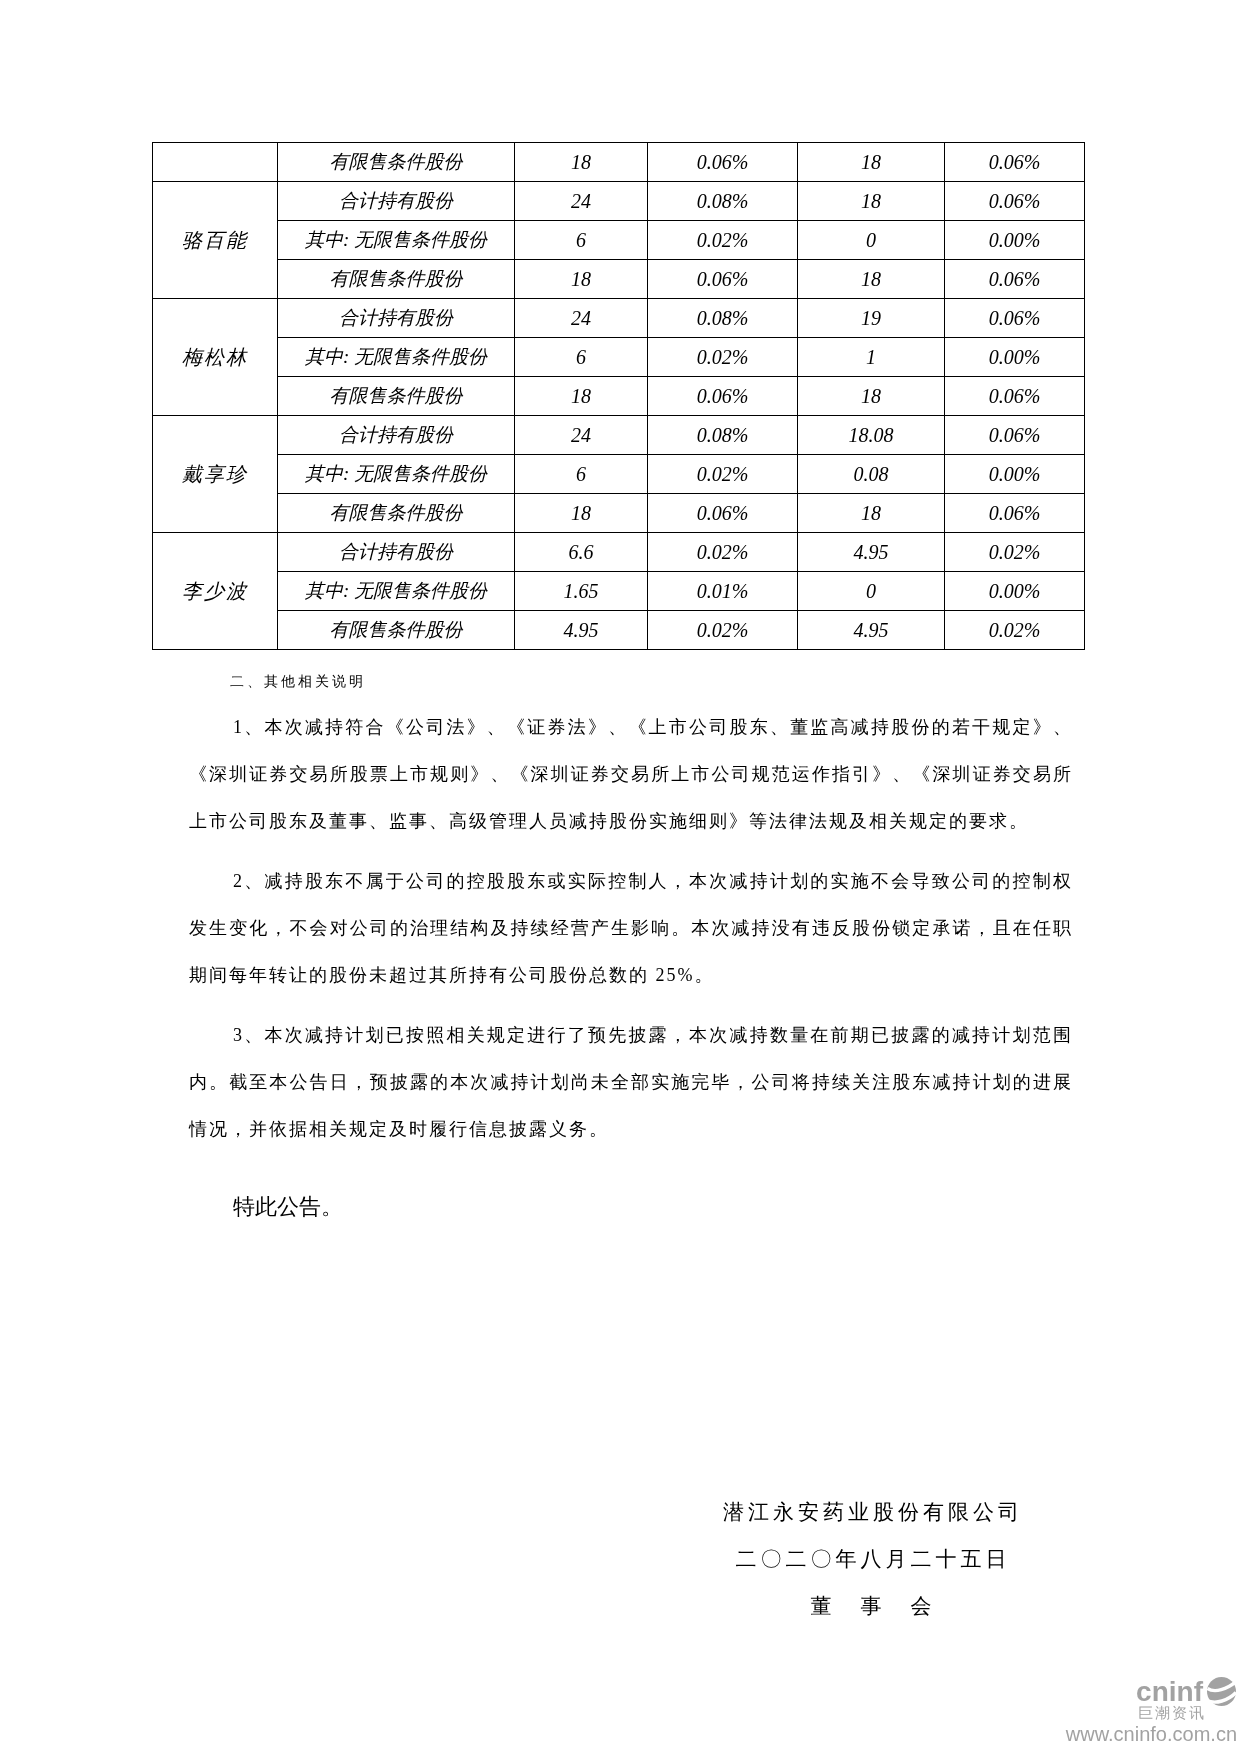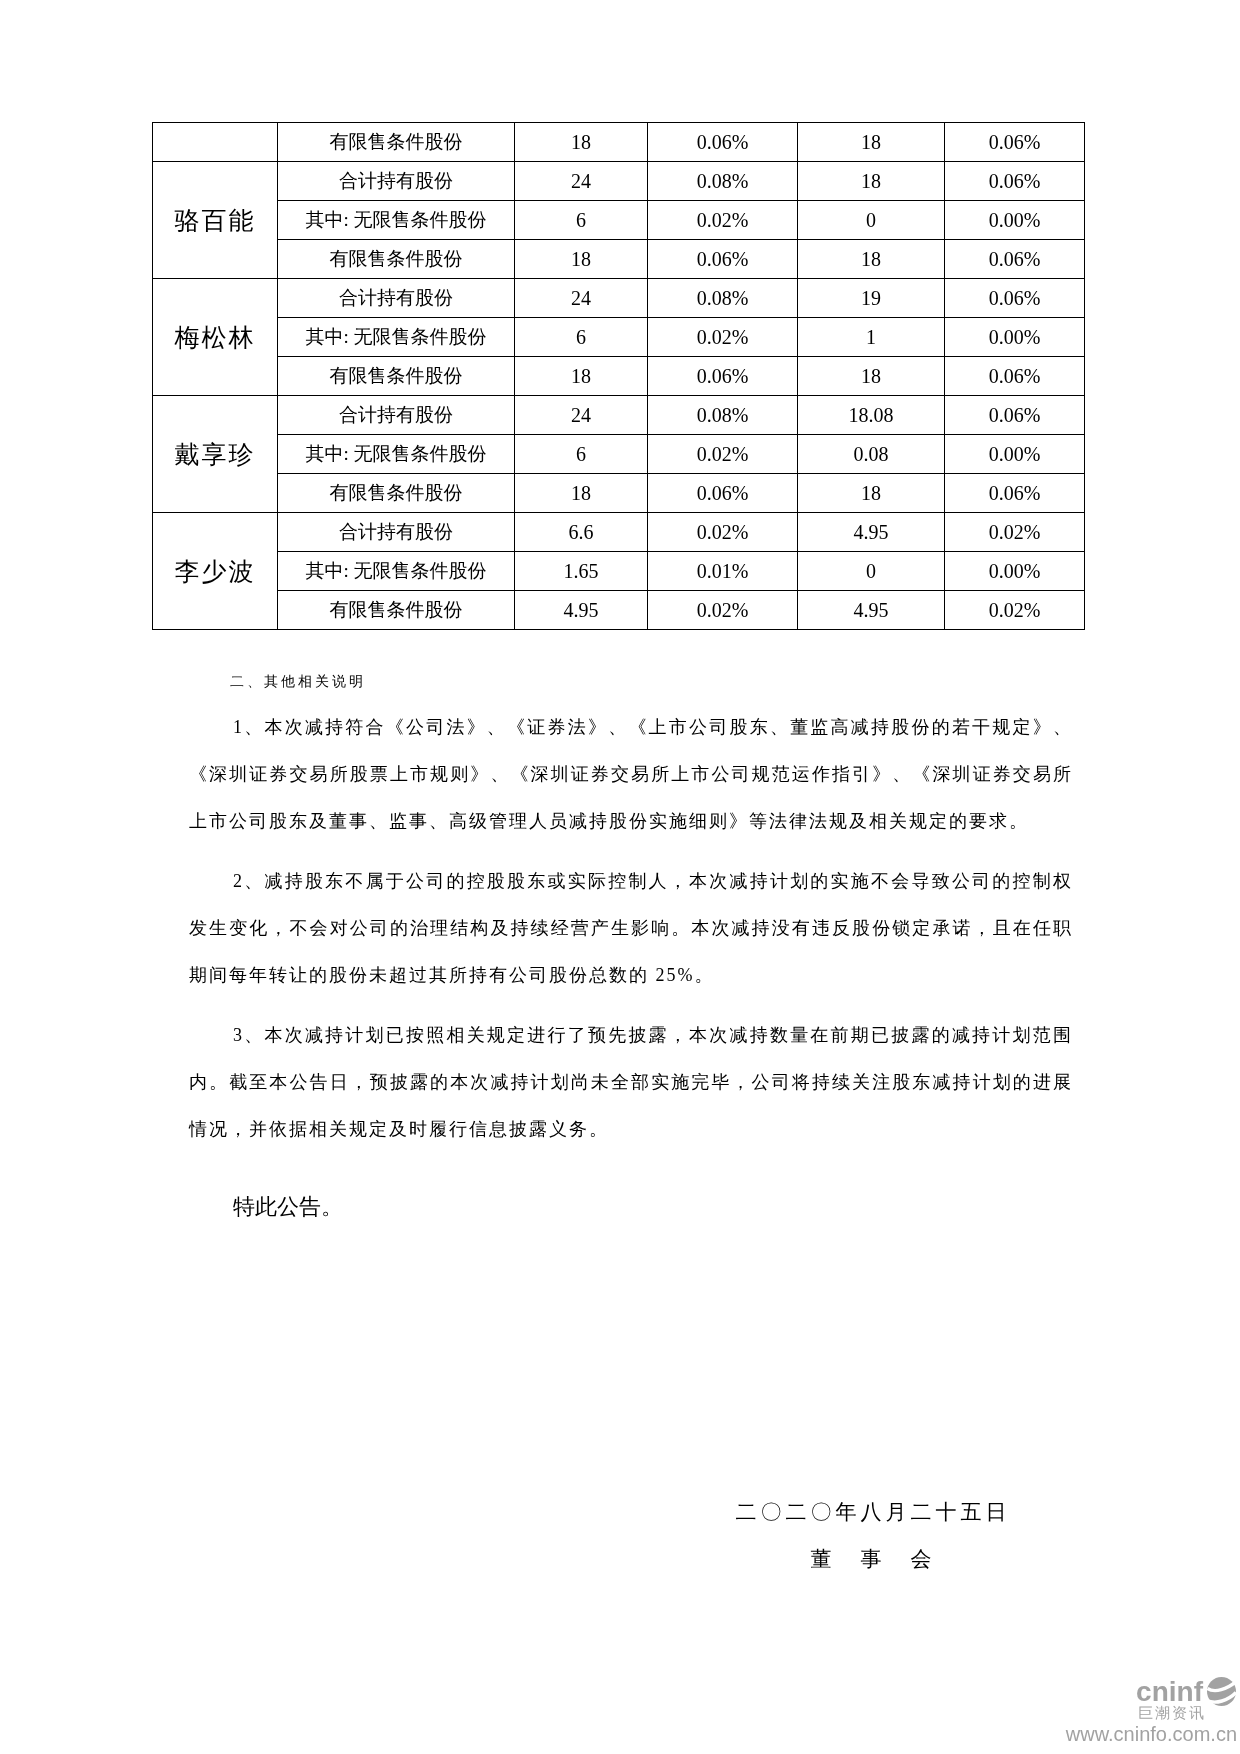--- a/index.html
+++ b/index.html
@@ -6,33 +6,34 @@
   html, body { width:1240px; height:1754px; background:#ffffff; }
   body {
     position:relative;
     font-family:"Liberation Serif","DejaVu Serif",serif;
     color:#000;
     overflow:hidden;
   }
 
   
   .doc-table {
-    position:absolute; left:152px; top:122px;
+    position:absolute; left:152px; top:142px;
     border-collapse:collapse;
     border:1.5px solid #000;
+    font-style:italic;
   }
   .doc-table td {
     border:1px solid #000;
     height:39px;
     text-align:center;
     vertical-align:middle;
     font-size:19px;
     padding:0 3px;
   }
-  .doc-table td.c-name { font-size:25px; letter-spacing:2px; }
+  .doc-table td.c-name { font-size:20px; letter-spacing:2px; }
   .doc-table td.c-num  { font-size:20px;margin-left:48px; }
 
   
   .content { position:absolute; left:189px; top:648px; width:884px; }
   .note    { font-size:19px; margin-top:27px; text-indent:54px; }
   .heading { font-size:14px; letter-spacing:3px; margin-top:25px; text-indent:41px; }
   .para    { font-size:18px; line-height:47px; letter-spacing:2px;
              text-align:justify; text-indent:44px; margin-top:13px; }
   .closing { font-size:22px; line-height:47px; margin-top:30px; text-indent:44px; }
 
@@ -167,20 +168,21 @@
 
 <div class="content">
   <div class="heading">二、其他相关说明</div>
   <p class="para">1、本次减持符合《公司法》、《证券法》、《上市公司股东、董监高减持股份的若干规定》、《深圳证券交易所股票上市规则》、《深圳证券交易所上市公司规范运作指引》、《深圳证券交易所上市公司股东及董事、监事、高级管理人员减持股份实施细则》等法律法规及相关规定的要求。</p>
   <p class="para">2、减持股东不属于公司的控股股东或实际控制人，本次减持计划的实施不会导致公司的控制权发生变化，不会对公司的治理结构及持续经营产生影响。本次减持没有违反股份锁定承诺，且在任职期间每年转让的股份未超过其所持有公司股份总数的 25%。</p>
   <p class="para">3、本次减持计划已按照相关规定进行了预先披露，本次减持数量在前期已披露的减持计划范围内。截至本公告日，预披露的本次减持计划尚未全部实施完毕，公司将持续关注股东减持计划的进展情况，并依据相关规定及时履行信息披露义务。</p>
   <p class="closing">特此公告。</p>
 </div>
 
 <div class="signature">
+  <div>潜江永安药业股份有限公司</div>
   <div>二〇二〇年八月二十五日</div>
   <div>董　事　会</div>
 </div>
 
 <div class="watermark">
   <div class="wm-row1">
     <span class="wm-cninf">cninf</span>
     <span class="wm-icon">
       <svg width="31" height="31" viewBox="0 0 31 31">
         <circle cx="15.5" cy="15.5" r="14.5" fill="#a2a2a2"></circle>

